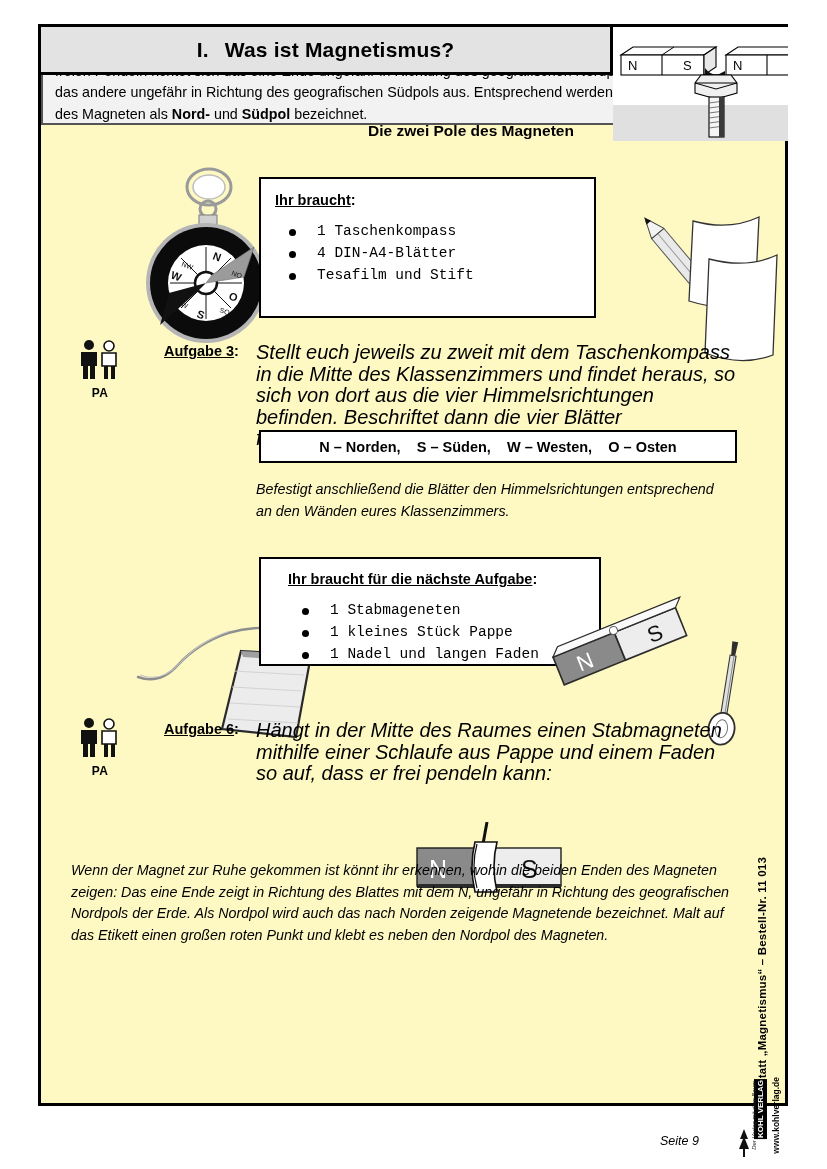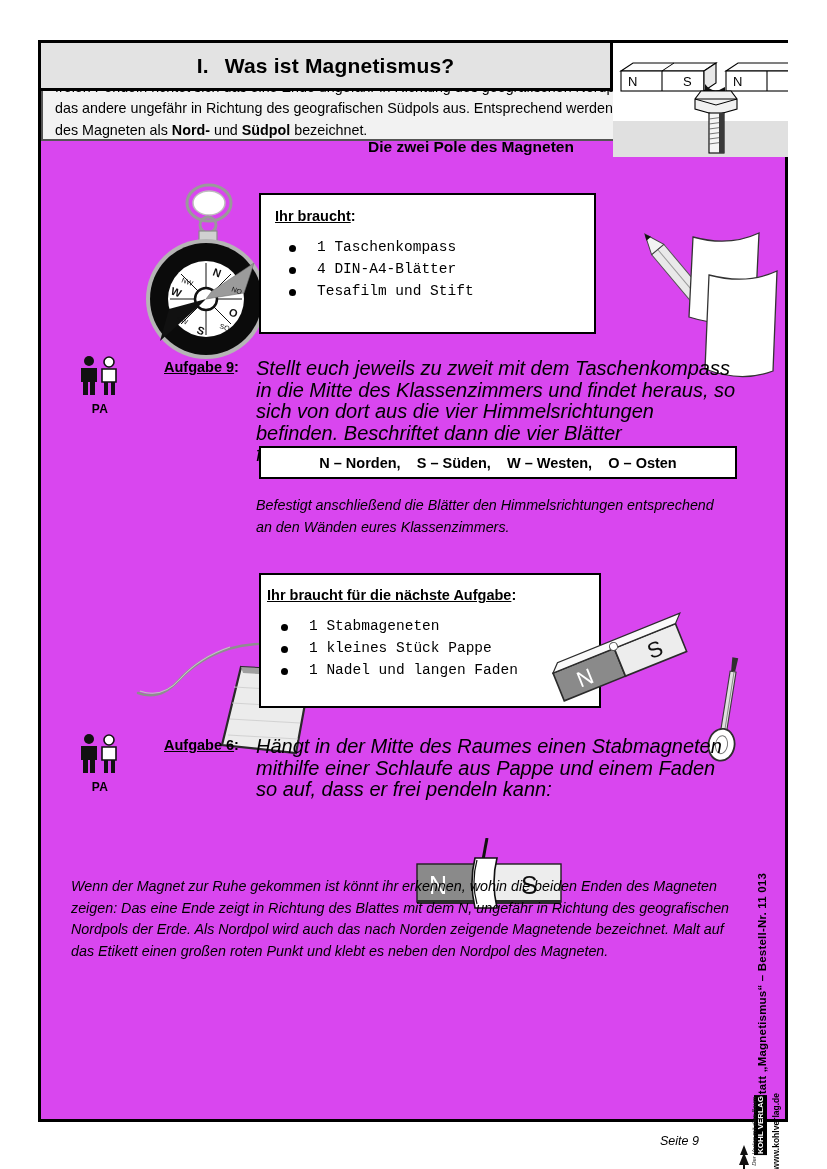--- a/index.html
+++ b/index.html
@@ -11,24 +11,24 @@
     width: 827px; height: 1169px;
     font-family: "Liberation Sans", sans-serif;
     color: #000;
     position: relative;
     overflow: hidden;
   }
 
   
   .page {
     position: absolute;
-    left: 38px; top: 40px;
+    left: 38px; top: 24px;
     width: 750px; height: 1082px;
     border: 3px solid #000;
-    background: #d946ef;
+    background: #fef9c3;
   }
 
   
   .header-bar {
     position: absolute;
     left: 0; top: 0;
     width: 572px; height: 48px;
     background: #e3e3e3;
     border-bottom: 3px solid #000;
     border-right: 3px solid #000;
@@ -97,22 +97,22 @@
   
   #materials-1 {
     left: 218px; top: 150px;
     width: 337px; height: 141px;
     padding: 13px 14px;
   }
 
   
   #materials-2 {
     left: 218px; top: 530px;
-    width: 342px; height: 135px;
-    padding: 12px 6px;
+    width: 342px; height: 109px;
+    padding: 12px 27px;
   }
 
   
   .task {
     position: absolute;
     display: block;
   }
   .task-icon {
     position: absolute;
     left: 0; top: 0;
@@ -373,21 +373,21 @@
         <circle cx="15" cy="6" r="5" fill="#111"></circle>
         <path d="M7 13 h16 v14 h-16 z" fill="#111"></path>
         <path d="M9 27 h5 v13 h-5 z M16 27 h5 v13 h-5 z" fill="#111"></path>
 
         <circle cx="35" cy="7" r="5" fill="#fff" stroke="#111" stroke-width="1.6"></circle>
         <path d="M28 14 h14 v13 h-14 z" fill="#fff" stroke="#111" stroke-width="1.6"></path>
         <path d="M30 27 h4 v13 h-4 z M37 27 h4 v13 h-4 z" fill="#111"></path>
       </svg>
       <div class="pa-label">PA</div>
     </div>
-    <div class="task-label"><span class="u">Aufgabe 9</span><span>:</span></div>
+    <div class="task-label"><span class="u">Aufgabe 3</span><span>:</span></div>
     <div class="task-body">Stellt euch jeweils zu zweit mit dem Taschenkompass in die Mitte des Klassenzimmers und findet heraus, so sich von dort aus die vier Himmelsrichtungen befinden. Beschriftet dann die vier Blätter folgendermaßen:</div>
   </div>
 
   <div class="box" id="directions-box">
     <div class="dir-text">N – Norden,    S – Süden,    W – Westen,    O – Osten</div>
   </div>
 
   <div class="para" id="para-attach">Befestigt anschließend die Blätter den Himmelsrichtungen entsprechend an den Wänden eures Klassenzimmers.</div>
 
   <div class="illu" id="illu-thread-card">

